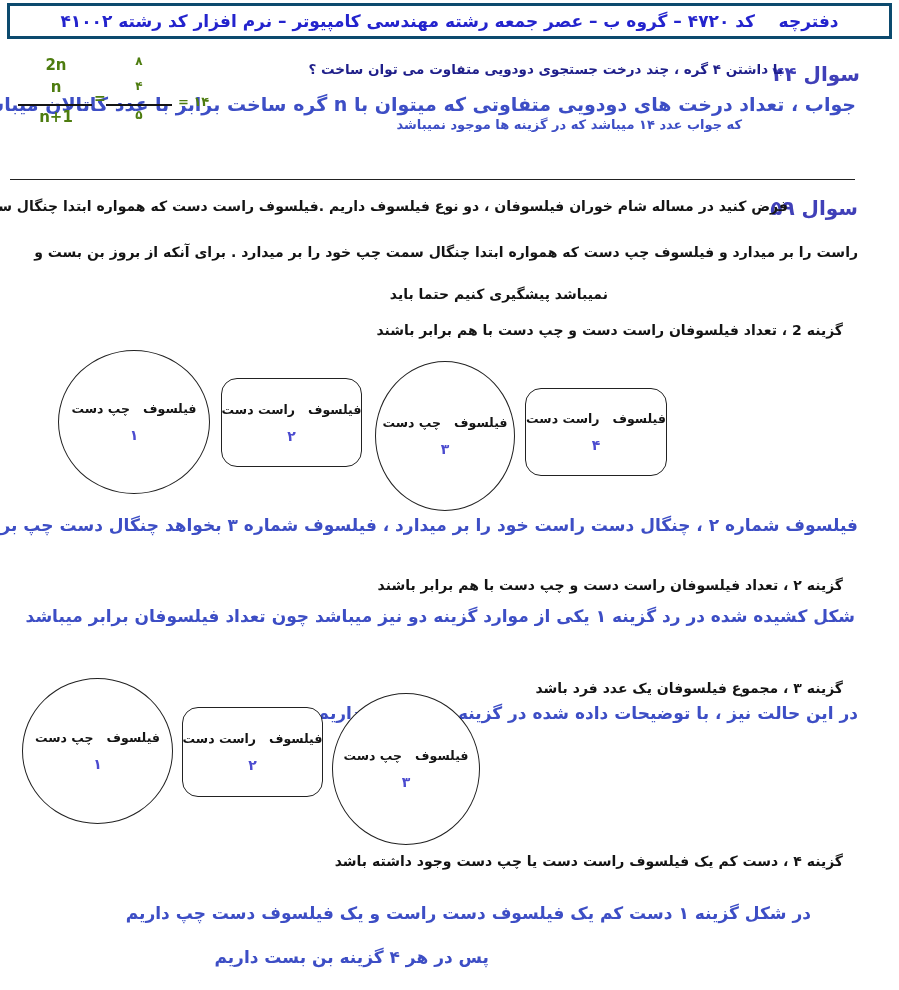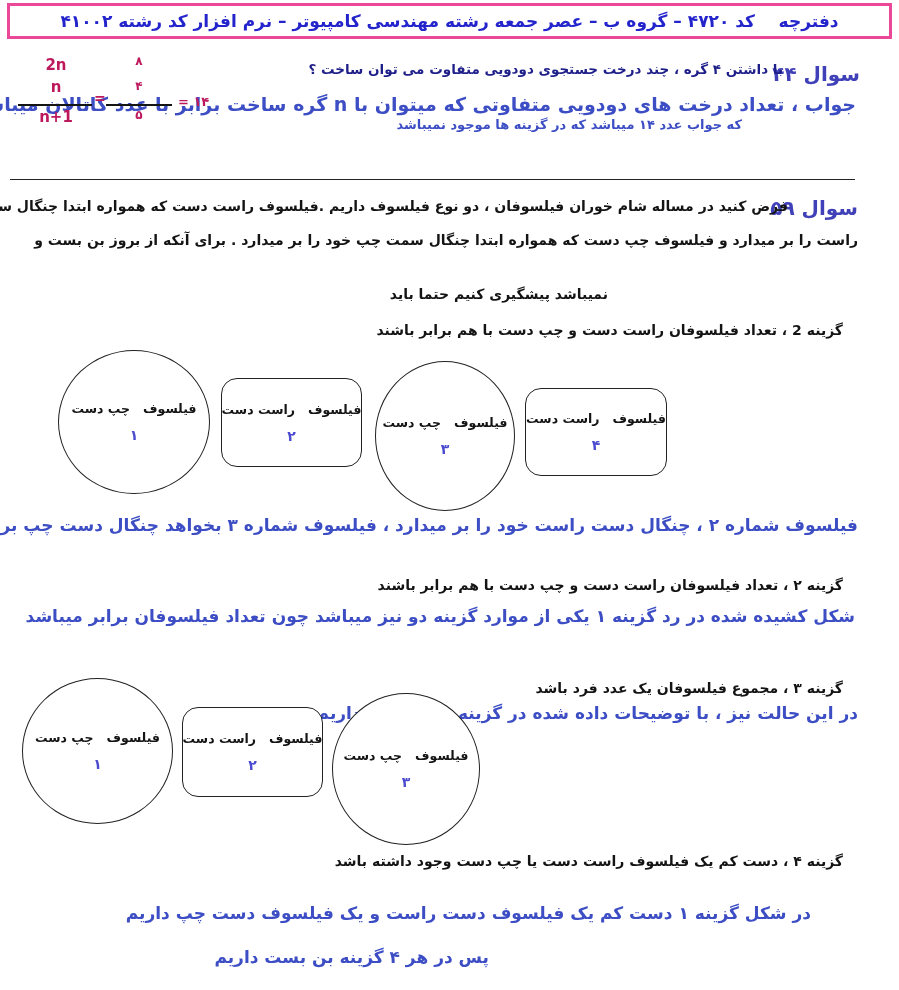--- a/index.html
+++ b/index.html
@@ -4,35 +4,35 @@
 <style>
   html,body{margin:0;padding:0;}
   body{
     width:899px;height:990px;position:relative;overflow:hidden;
     background:#ffffff;
     font-family:"DejaVu Sans","Liberation Sans",sans-serif;
   }
   .line{position:absolute;direction:rtl;white-space:nowrap;font-weight:bold;}
   .header-box{
     position:absolute;left:7px;top:3px;right:7px;height:30px;
-    border:3px solid #ec4899;display:flex;align-items:center;justify-content:center;
+    border:3px solid #0c4a6e;display:flex;align-items:center;justify-content:center;
     background:#fff;
   }
   .header-text{
     color:#2424cd;font-weight:bold;font-size:17px;direction:rtl;white-space:pre;
   }
   .q-label{color:#4040b8;font-size:20px;}
   .q44-question{color:#1f1f8a;font-size:13.5px;}
   .blue-note{color:#3d4ec5;font-size:17px;}
   .black-head{color:#141414;font-size:14px;}
   .para{color:#141414;font-size:14px;}
   .divider{position:absolute;left:10px;top:179px;width:845px;height:0;border-top:1.6px solid #222;}
 
   
-  .formula{position:absolute;left:12px;top:56px;width:210px;height:82px;color:#be185d;font-weight:bold;}
+  .formula{position:absolute;left:12px;top:56px;width:210px;height:82px;color:#4d7c0f;font-weight:bold;}
   .f-item{position:absolute;text-align:center;}
   .f-lat{font-size:15px;}
   .f-per{font-size:12px;}
   .f-bar{position:absolute;height:2px;background:#141414;}
 
   
   .shape{
     position:absolute;border:1.4px solid #222;background:#fff;
     display:flex;flex-direction:column;align-items:center;justify-content:center;
     color:#141414;
@@ -70,21 +70,21 @@
 
     <span class="f-item" style="left:166px;top:38px;font-size:13px;direction:ltr;white-space:nowrap;">= ۱۴</span>
   </div>
 </div>
 
 <div class="divider"></div>
 
 <div>
   <span class="line q-label" style="top:196px;right:41px;">سوال ۵۹</span>
   <span class="line para" style="top:198px;right:111px;">فرض کنید در مساله شام خوران فیلسوفان  ،  دو نوع فیلسوف داریم .فیلسوف راست دست که همواره ابتدا چنگال سمت</span>
-  <span class="line para" style="top:232px;right:41px;">راست را بر میدارد و فیلسوف چپ دست که همواره ابتدا چنگال سمت چپ خود را بر میدارد . برای آنکه از بروز بن بست و</span>
+  <span class="line para" style="top:244px;right:41px;">راست را بر میدارد و فیلسوف چپ دست که همواره ابتدا چنگال سمت چپ خود را بر میدارد . برای آنکه از بروز بن بست و</span>
   <span class="line para" style="top:286px;right:291px;">نمیباشد پیشگیری کنیم حتما باید</span>
 
   <span class="line black-head" style="top:322px;right:56px;">گزینه 2 ، تعداد فیلسوفان راست دست و چپ دست با هم برابر باشند</span>
 
   <div>
     <div class="shape ellipse" style="left:58px;top:350px;width:150px;height:142px;">
       <div class="shape-line">
         <span>فیلسوف</span>
         <span>چپ دست</span>
       </div>

